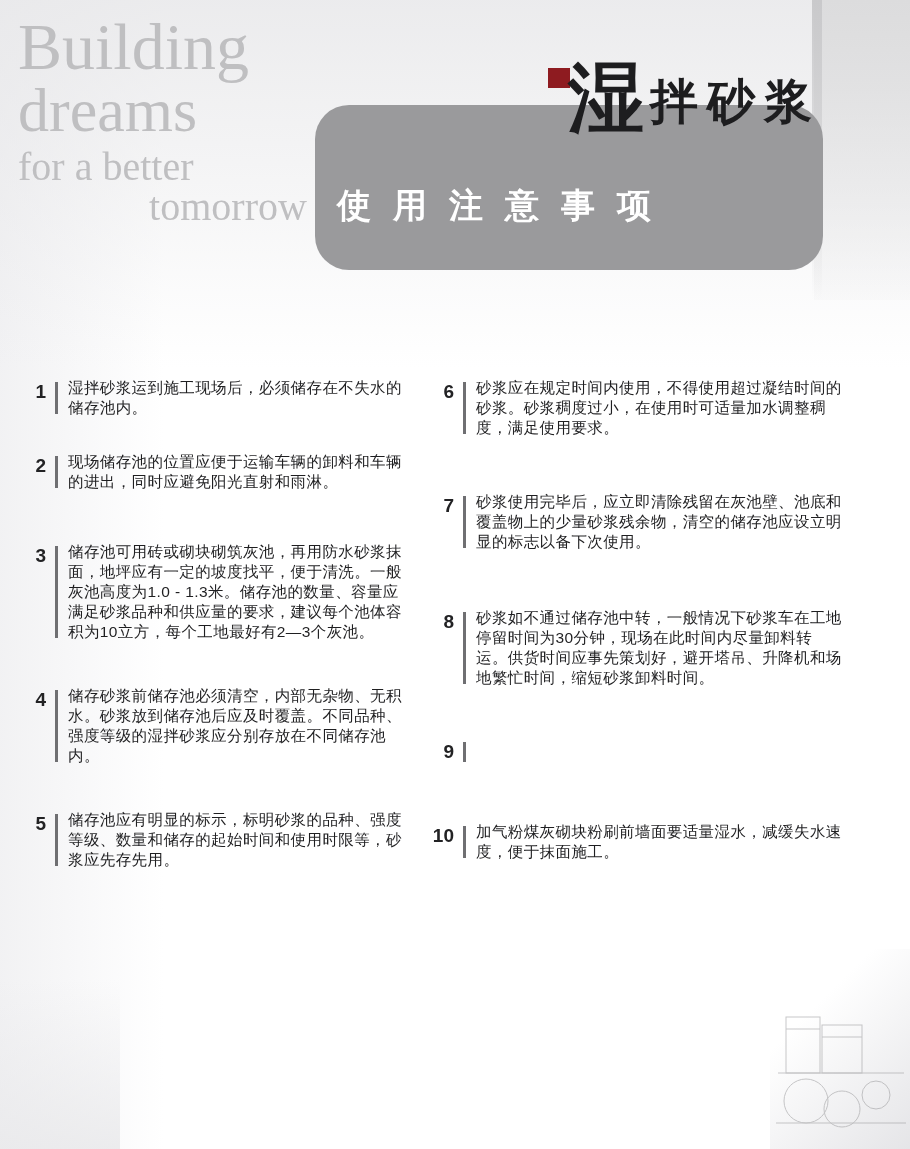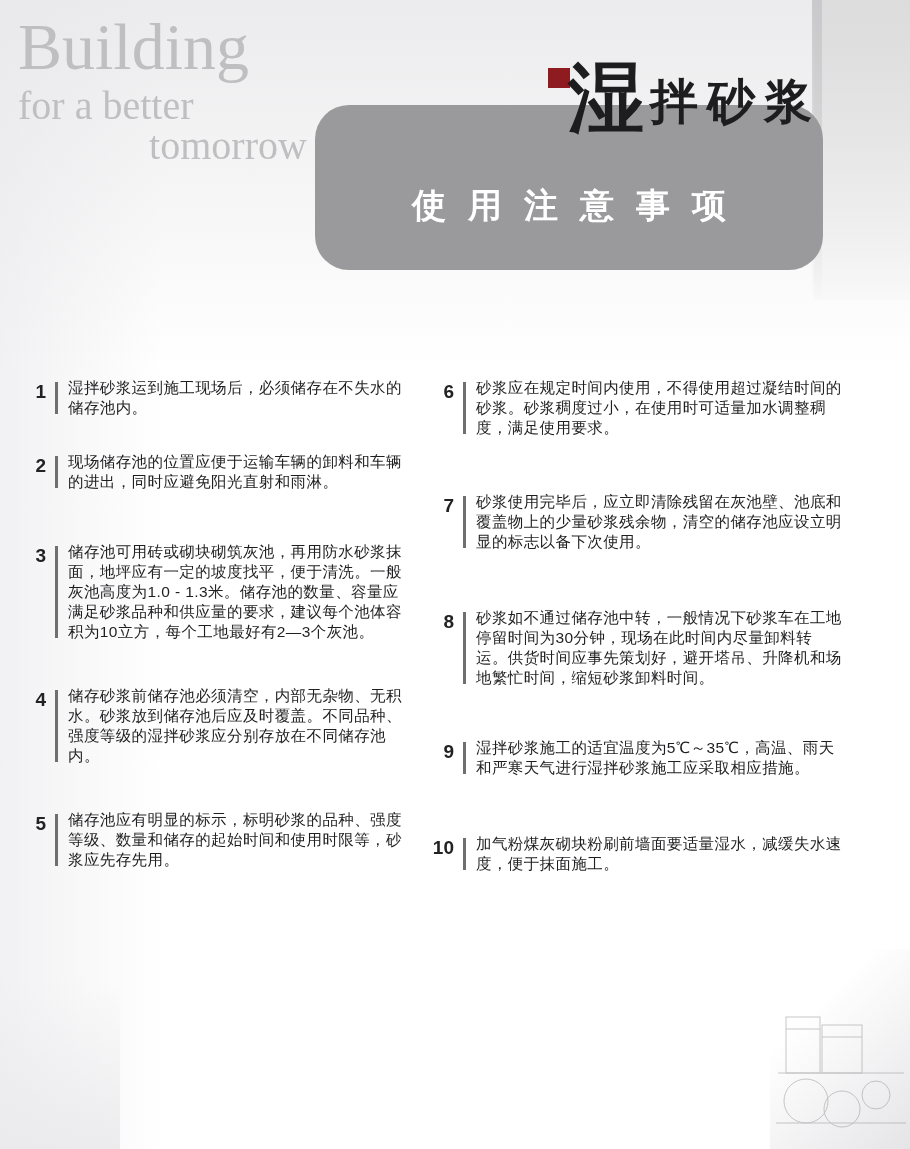--- a/index.html
+++ b/index.html
@@ -82,21 +82,20 @@
     top: 105px;
     width: 508px;
     height: 165px;
     background: #9a9a9c;
     border-radius: 34px;
   }
   .banner-text {
     position: absolute;
     left: 0; right: 0;
     top: 78px;
-    text-align: center;
     font-size: 34px;
     letter-spacing: 22px;
     text-indent: 22px;
     color: #ffffff;
     font-family: "Liberation Sans", sans-serif;
     font-weight: bold;
   }
 
   .product-title {
     position: absolute;
@@ -200,20 +199,21 @@
 <body>
 
 <div class="bg-wash"></div>
 <div class="bg-right-panel"></div>
 <div class="bg-right-strip"></div>
 <div class="bg-bottom-left"></div>
 <div class="bg-bottom-right"></div>
 
 <div class="english-title">
   <span class="l1">Building</span>
+  <span class="l2">dreams</span>
   <span class="l3">for a better</span>
   <span class="l4">tomorrow</span>
 </div>
 
 <div class="banner">
   <div class="banner-text">使用注意事项</div>
 </div>
 
 <div class="product-title">
   <span class="product-square"></span>
@@ -262,21 +262,20 @@
       <div class="item-text">砂浆使用完毕后，应立即清除残留在灰池壁、池底和覆盖物上的少量砂浆残余物，清空的储存池应设立明显的标志以备下次使用。</div>
     </div>
     <div class="item">
       <div class="item-num">8</div>
       <div class="item-bar"></div>
       <div class="item-text">砂浆如不通过储存池中转，一般情况下砂浆车在工地停留时间为30分钟，现场在此时间内尽量卸料转运。供货时间应事先策划好，避开塔吊、升降机和场地繁忙时间，缩短砂浆卸料时间。</div>
     </div>
     <div class="item">
       <div class="item-num">9</div>
       <div class="item-bar"></div>
-      <div class="item-text">湿拌砂浆施工的适宜温度为5℃～35℃，高温、雨天和严寒天气进行湿拌砂浆施工应采取相应措施。</div>
     </div>
     <div class="item">
       <div class="item-num">10</div>
       <div class="item-bar"></div>
       <div class="item-text">加气粉煤灰砌块粉刷前墙面要适量湿水，减缓失水速度，便于抹面施工。</div>
     </div>
   </div>
 </div>
 
 <svg class="line-art" viewBox="0 0 130 150" xmlns="http://www.w3.org/2000/svg">

